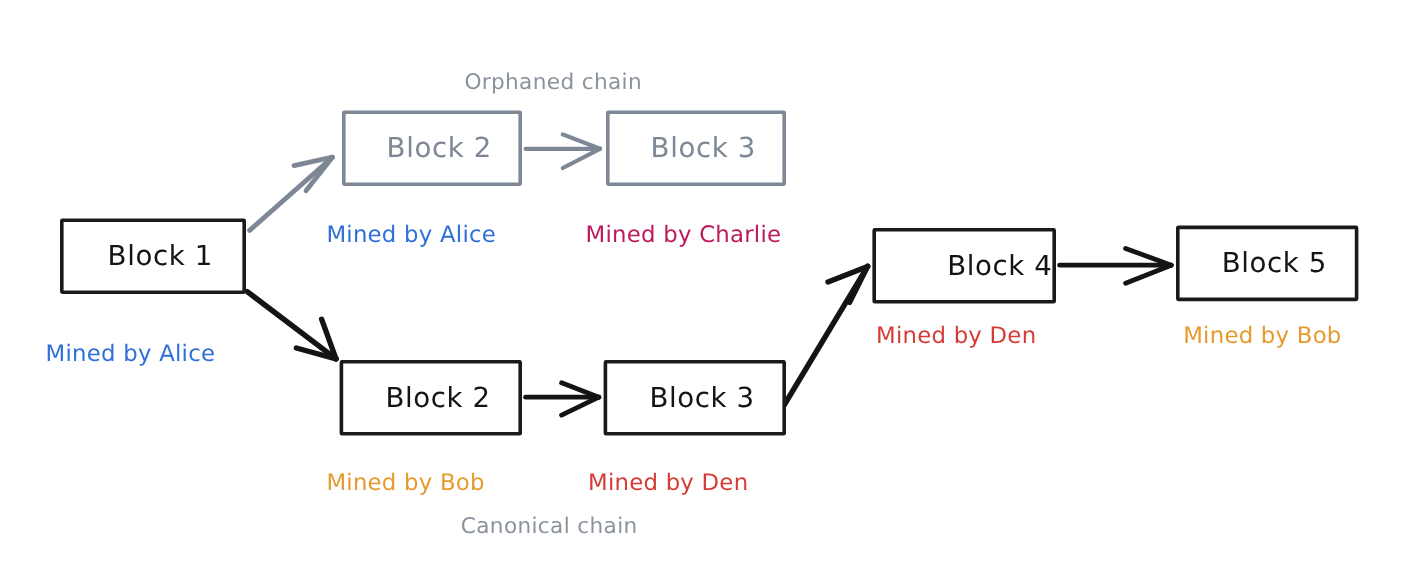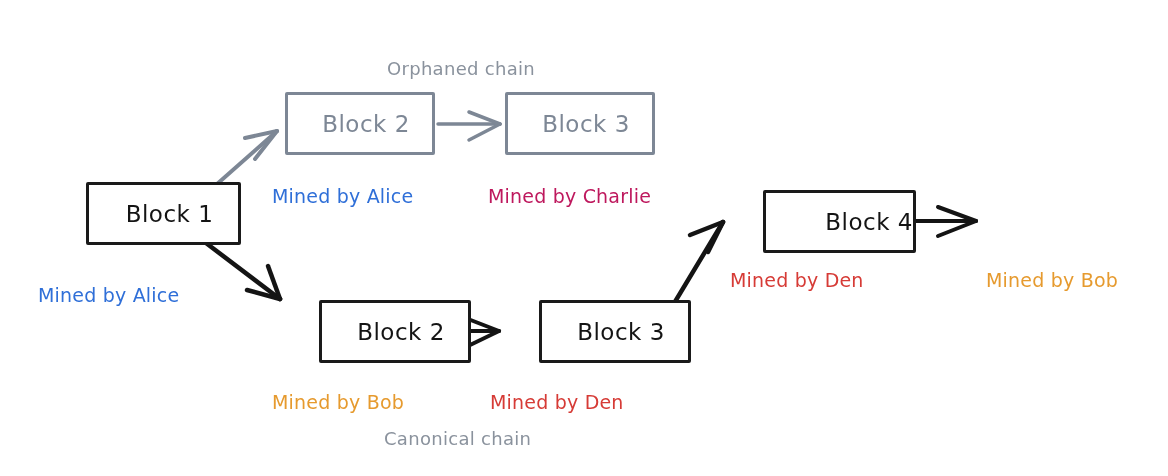--- a/index.html
+++ b/index.html
@@ -26,21 +26,20 @@
   }
   .block-label {
     font-family: "DejaVu Sans", sans-serif;
     font-size: 23px;
     letter-spacing: 0.5px;
     white-space: nowrap;
   }
   .block-solid {
     border: 3.5px solid #1a1a1a;
     border-radius: 2px;
-    margin-left: 36px;
   }
   .block-solid .block-label { color: #141414; }
   .block-ghost {
     border: 3px solid #7d8795;
     border-radius: 2px;
   }
   .block-ghost .block-label { color: #7d8795; }
 
   .miner {
     position: absolute;
@@ -124,20 +123,23 @@
   </div>
   <div class="block block-solid" style="left:283px; top:300px; width:152px; height:63px;">
     <span class="block-label">Block 2</span>
   </div>
   <div class="block block-solid" style="left:503px; top:300px; width:152px; height:63px;">
     <span class="block-label">Block 3</span>
   </div>
   <div class="block block-solid" style="left:727px; top:190px; width:153px; height:63px;justify-content:flex-end;">
     <span class="block-label">Block 4</span>
   </div>
+  <div class="block block-solid" style="left:980px; top:188px; width:152px; height:63px;">
+    <span class="block-label">Block 5</span>
+  </div>
 
   <div class="miner" style="left:38px; top:284px; color:#2f6fd8;">Mined by Alice</div>
   <div class="miner" style="left:272px; top:185px; color:#2f6fd8;">Mined by Alice</div>
   <div class="miner" style="left:488px; top:185px; color:#be185d;">Mined by Charlie</div>
   <div class="miner" style="left:272px; top:391px; color:#e69a2e;">Mined by Bob</div>
   <div class="miner" style="left:490px; top:391px; color:#d63b36;">Mined by Den</div>
   <div class="miner" style="left:730px; top:269px; color:#d63b36;">Mined by Den</div>
   <div class="miner" style="left:986px; top:269px; color:#e69a2e;">Mined by Bob</div>
 
 </div>

